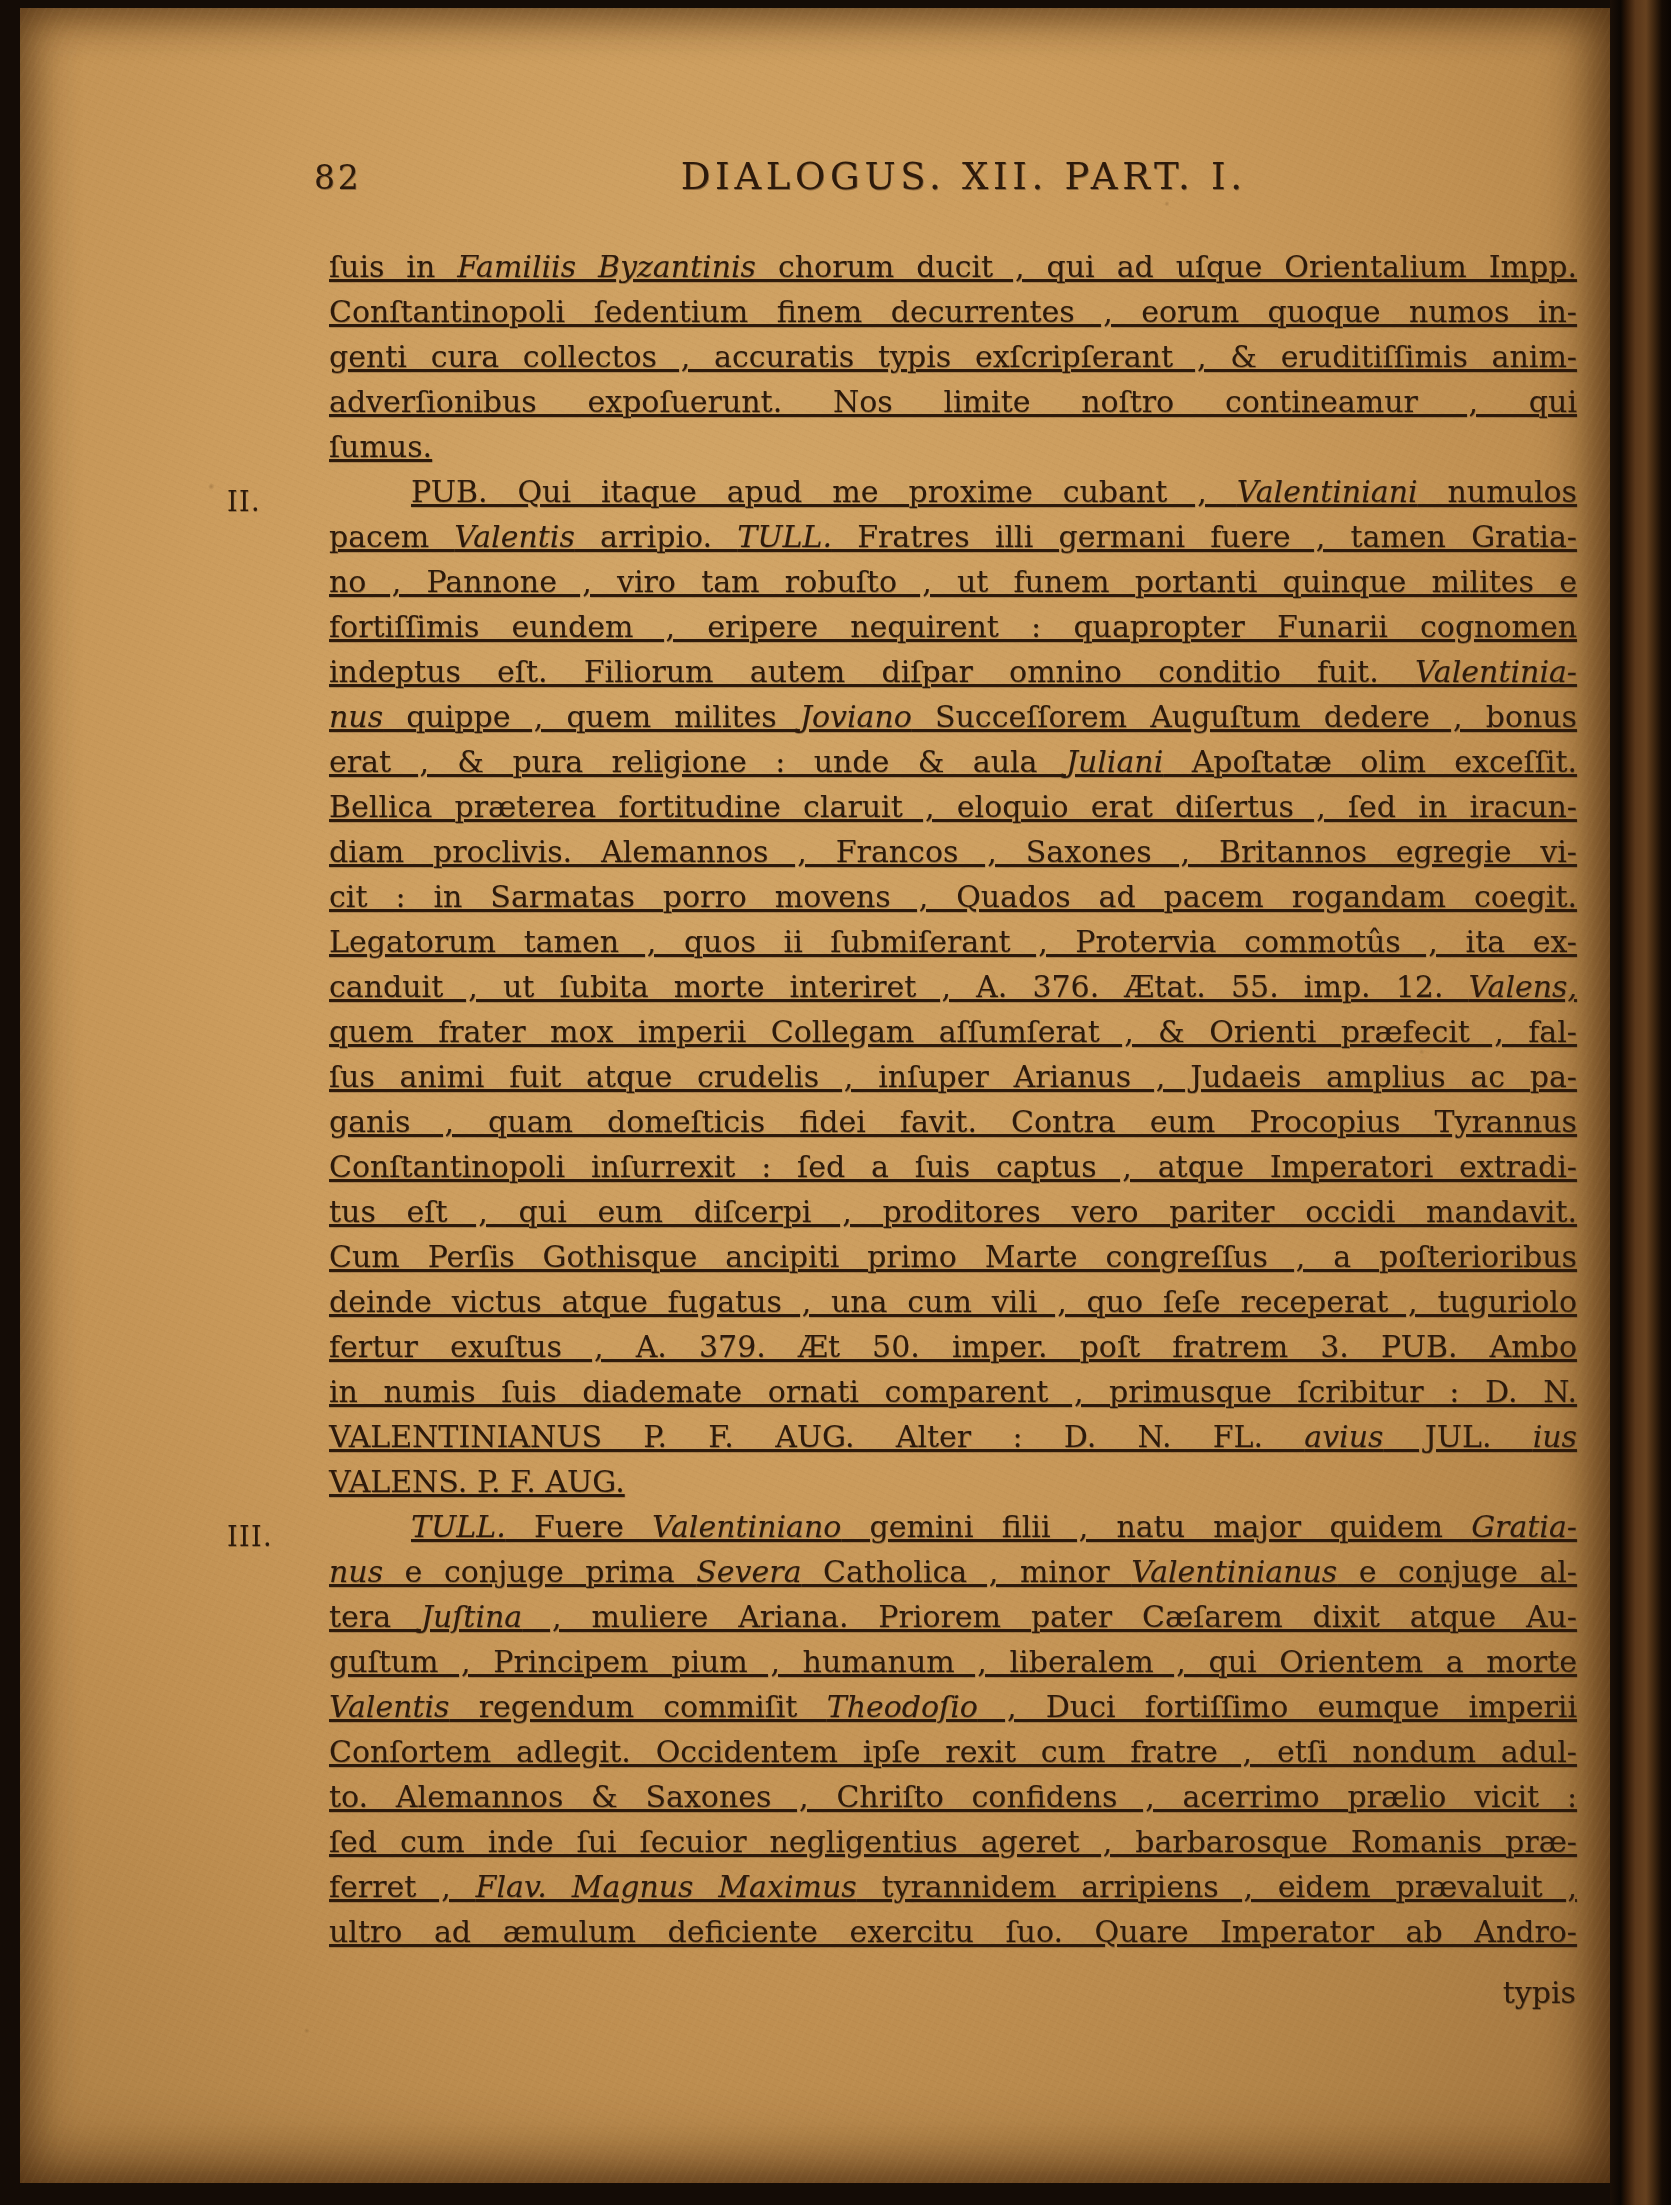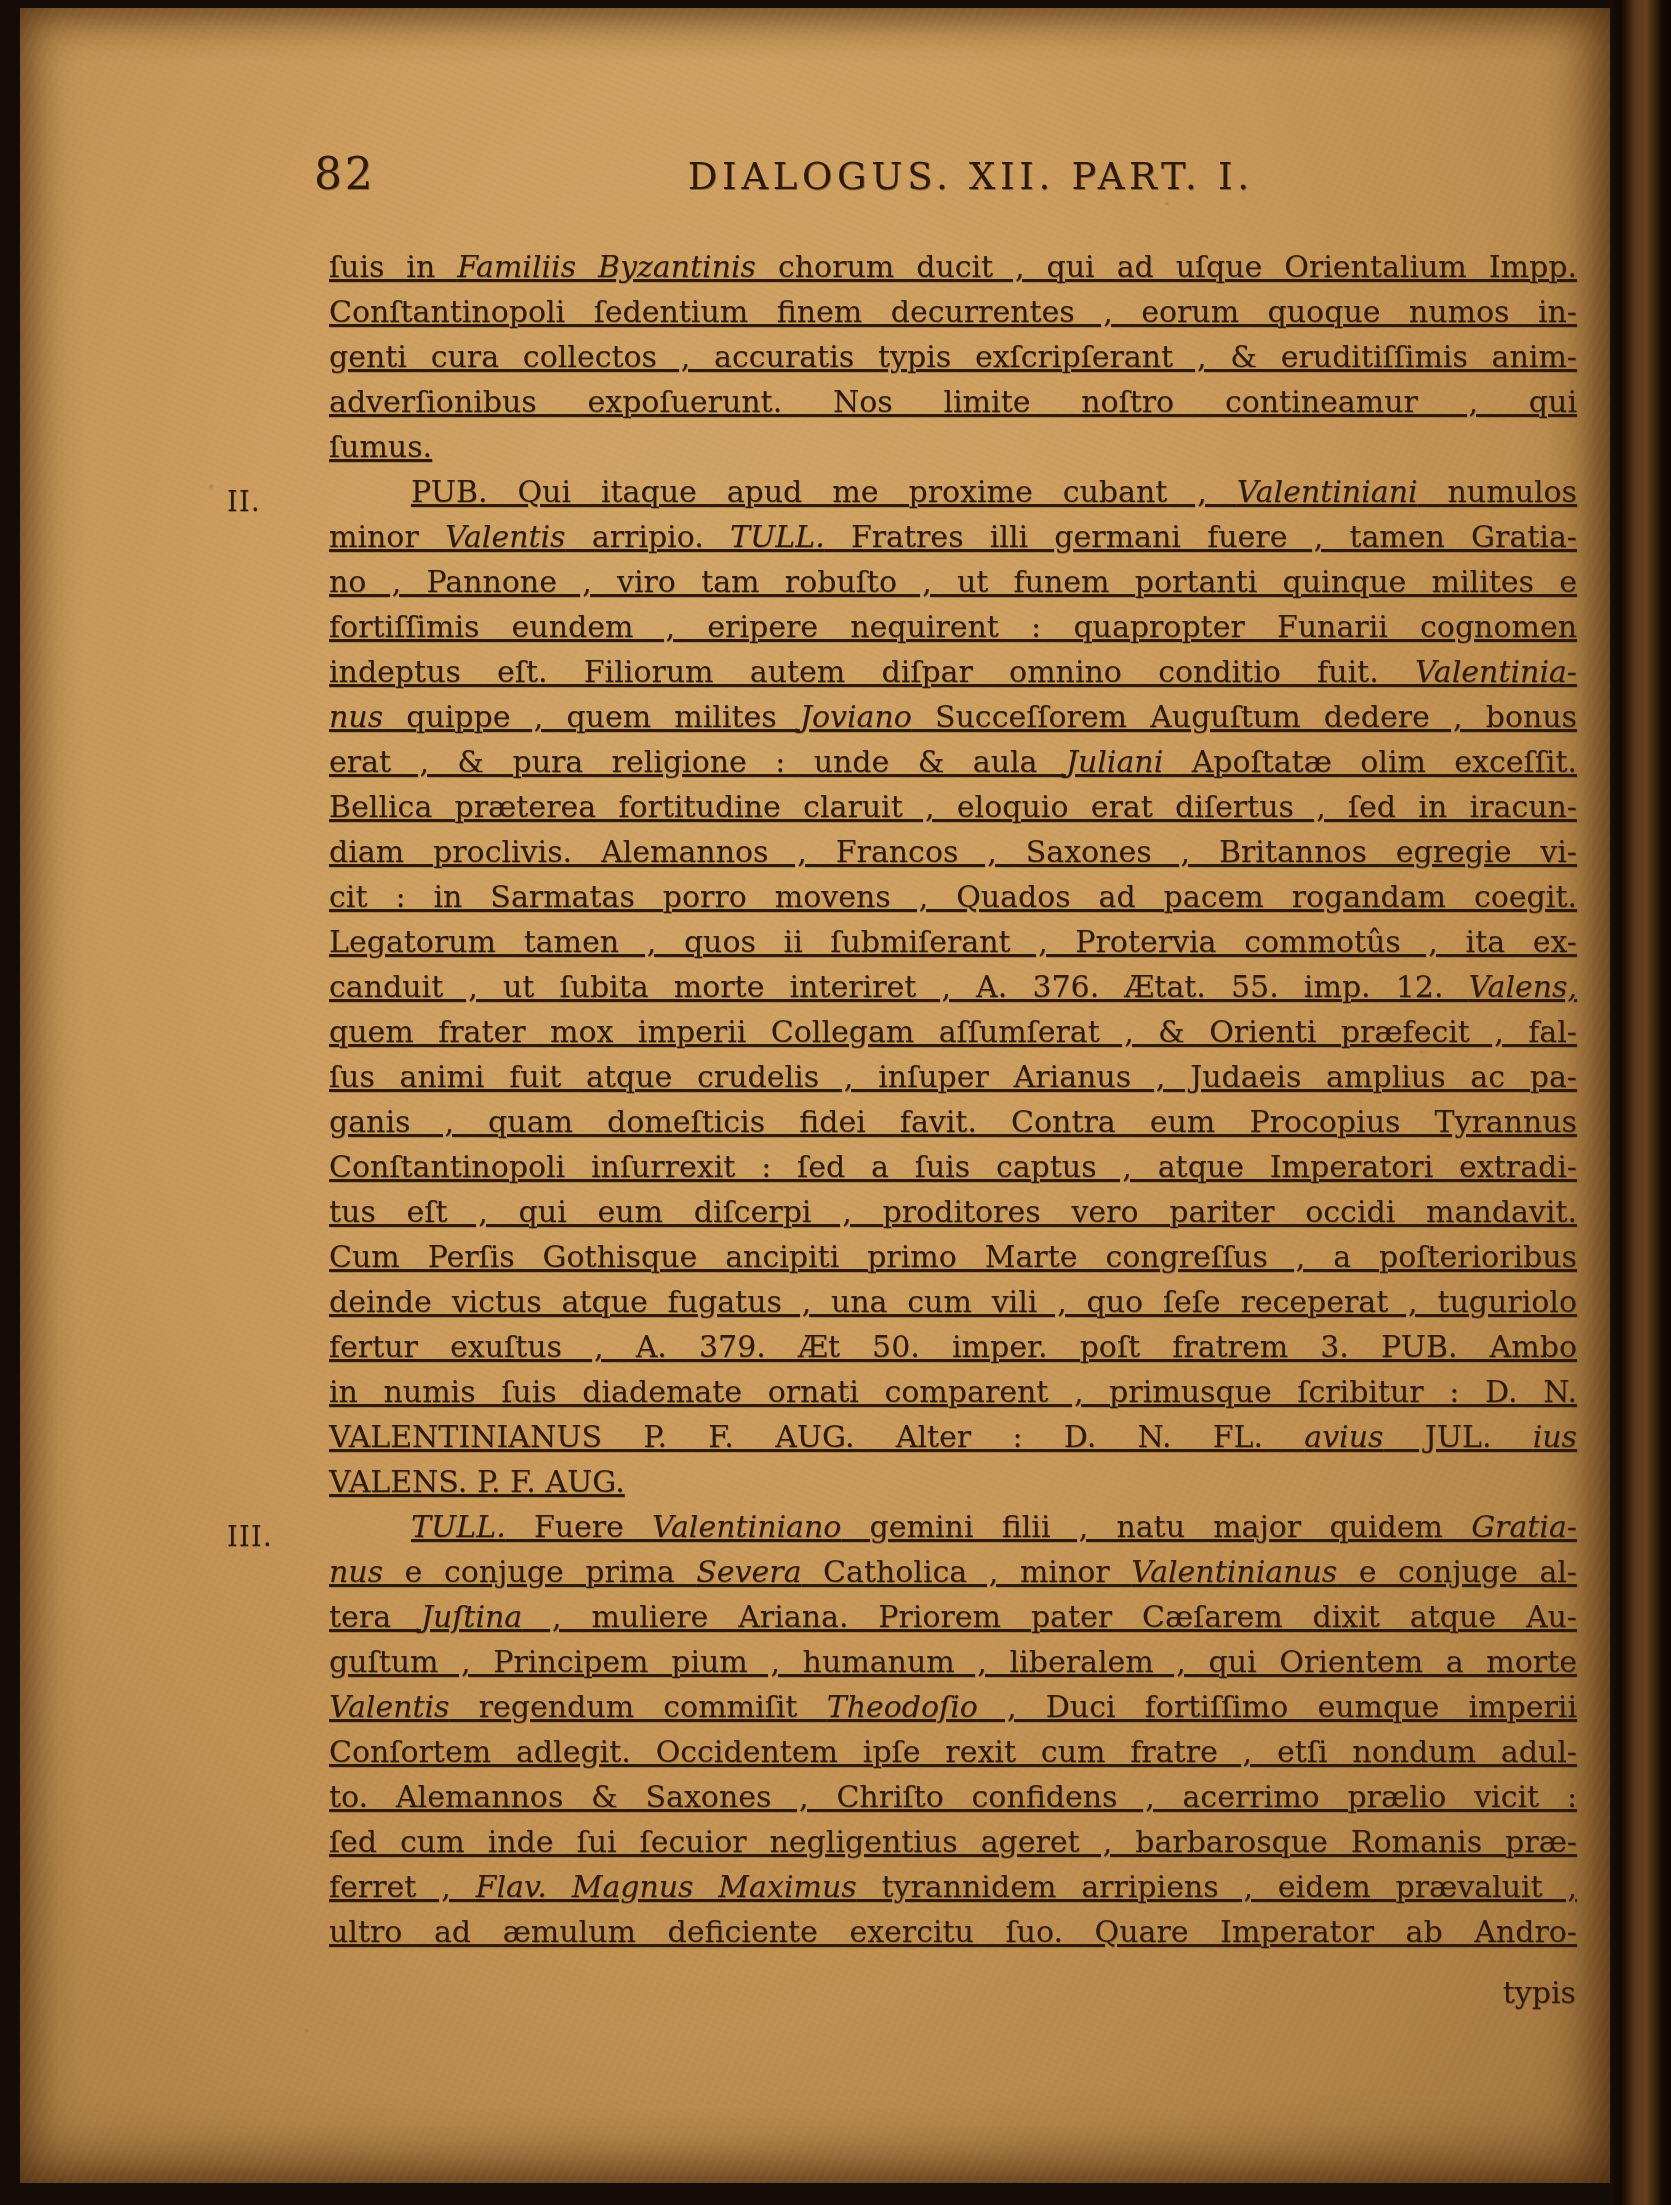--- a/index.html
+++ b/index.html
@@ -23,21 +23,21 @@
       radial-gradient(circle 2px at 72% 9%, rgba(82,52,20,.45), transparent 2.7px),
       radial-gradient(circle 3.3px at 31% 64%, rgba(82,52,20,.35), transparent 4px),
       radial-gradient(circle 2px at 88% 48%, rgba(82,52,20,.4), transparent 2.7px),
       radial-gradient(circle 2.7px at 56% 87%, rgba(82,52,20,.35), transparent 3.3px),
       radial-gradient(circle 2px at 18% 93%, rgba(82,52,20,.4), transparent 2.7px);}
   
   .book-edge{position:absolute;top:0;right:0;width:62px;height:2205px;
     background:linear-gradient(90deg,#1a0f07 0px,#0c0703 10.7px,#2a1607 16px,#5a371a 25.4px,#66411f 36px,#3e2610 44px,#140b04 52px,#0a0502 62px);}
   
   .page-header{position:absolute;left:294px;right:47px;top:131px;display:flex;align-items:baseline;}
-  .pagenum{font-size:44px;letter-spacing:2.7px;margin-top:5.3px;text-shadow:0.7px 0.7px 0 rgba(40,20,5,.35);}
+  .pagenum{font-size:33px;letter-spacing:2.7px;margin-top:5.3px;text-shadow:0.7px 0.7px 0 rgba(40,20,5,.35);}
   .title{margin:16px auto;font-size:37px;letter-spacing:4.7px;white-space:nowrap;
     text-shadow:0.7px 0.7px 0 rgba(40,20,5,.4);}
   
   .body-text{position:absolute;left:309px;top:236px;width:1248px;font-size:30px;}
   .line{position:relative;height:45px;line-height:45px;text-align:justify;text-align-last:justify;
     overflow:visible;white-space:normal;text-shadow:0.4px 0.6px 0 rgba(40,20,5,.33);text-decoration:underline;}
   .line.noj{text-align-last:left;}
   .line.indent{text-indent:82px;}
   .it{font-style:italic;}
   .margin-note{position:absolute;left:-102px;top:17.4px;font-size:27px;line-height:31px;
@@ -55,21 +55,21 @@
       <span class="pagenum">82</span>
       <span class="title">DIALOGUS. XII. PART. I.</span>
     </div>
     <div class="body-text" id="body-text">
         <div class="line"><span>ſuis in </span><span class="it">Familiis Byzantinis</span><span> chorum ducit , qui ad uſque Orientalium Impp.</span></div>
         <div class="line"><span>Conſtantinopoli ſedentium finem decurrentes , eorum quoque numos in-</span></div>
         <div class="line"><span>genti cura collectos , accuratis typis exſcripſerant , &amp; eruditiſſimis anim-</span></div>
         <div class="line"><span>adverſionibus expoſuerunt. Nos limite noſtro contineamur , qui</span></div>
         <div class="line noj"><span>ſumus.</span></div>
         <div class="line indent"><span class="margin-note">II.</span><span>PUB. Qui itaque apud me proxime cubant , </span><span class="it">Valentiniani</span><span> numulos</span></div>
-        <div class="line"><span>minor </span><span class="it">Valentis</span><span> arripio. </span><span class="it">TULL.</span><span> Fratres illi germani fuere , tamen Gratia-</span></div>
+        <div class="line"><span>pacem </span><span class="it">Valentis</span><span> arripio. </span><span class="it">TULL.</span><span> Fratres illi germani fuere , tamen Gratia-</span></div>
         <div class="line"><span>no , Pannone , viro tam robuſto , ut funem portanti quinque milites e</span></div>
         <div class="line"><span>fortiſſimis eundem , eripere nequirent : quapropter Funarii cognomen</span></div>
         <div class="line"><span>indeptus eſt. Filiorum autem diſpar omnino conditio fuit. </span><span class="it">Valentinia-</span></div>
         <div class="line"><span class="it">nus</span><span> quippe , quem milites </span><span class="it">Joviano</span><span> Succeſſorem Auguſtum dedere , bonus</span></div>
         <div class="line"><span>erat , &amp; pura religione : unde &amp; aula </span><span class="it">Juliani</span><span> Apoſtatæ olim exceſſit.</span></div>
         <div class="line"><span>Bellica præterea fortitudine claruit , eloquio erat diſertus , ſed in iracun-</span></div>
         <div class="line"><span>diam proclivis. Alemannos , Francos , Saxones , Britannos egregie vi-</span></div>
         <div class="line"><span>cit : in Sarmatas porro movens , Quados ad pacem rogandam coegit.</span></div>
         <div class="line"><span>Legatorum tamen , quos ii ſubmiſerant , Protervia commotûs , ita ex-</span></div>
         <div class="line"><span>canduit , ut ſubita morte interiret , A. 376. Ætat. 55. imp. 12. </span><span class="it">Valens,</span></div>

